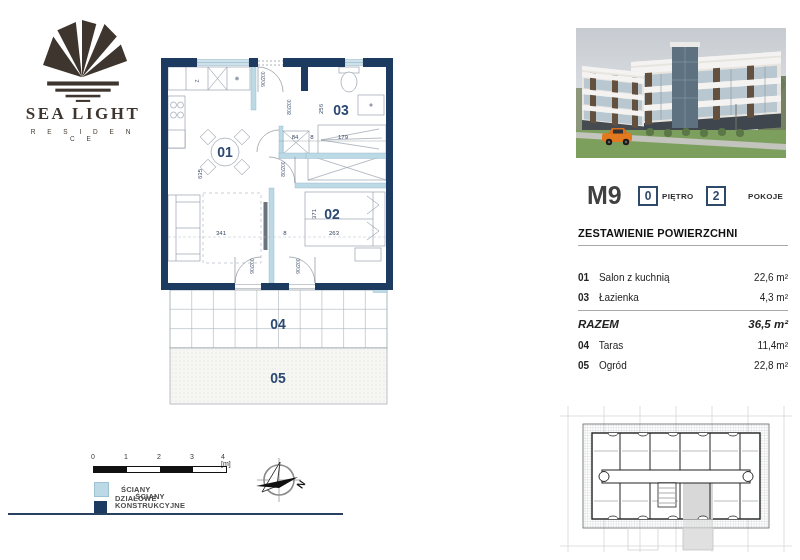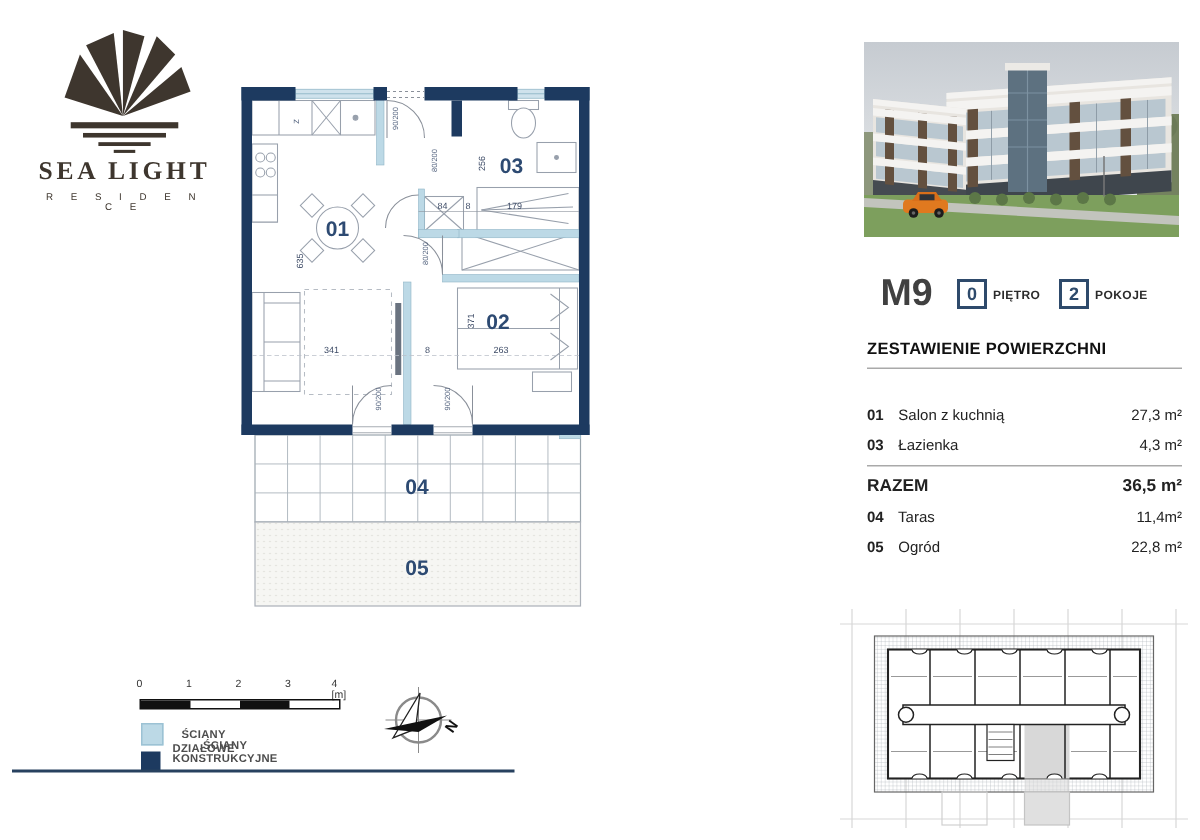--- a/index.html
+++ b/index.html
@@ -314,38 +314,38 @@
         <circle cx="24" cy="14" r="3.2" fill="#1c1c1c"></circle>
       <circle cx="7" cy="14" r="1.2" fill="#666"></circle>
         <circle cx="24" cy="14" r="1.2" fill="#666"></circle>
     </g>
   </svg>
 
   <div class="abs m9" style="left:587px;top:181px;">M9</div>
   <div class="abs numbox" style="left:638px;top:186px;">0</div>
   <div class="abs boxlabel" style="left:662px;top:192px;">PIĘTRO</div>
   <div class="abs numbox" style="left:706px;top:186px;">2</div>
-  <div class="abs boxlabel" style="left:730px;top:192px;">POKOJE</div>
+  <div class="abs boxlabel" style="left:748px;top:192px;">POKOJE</div>
 
   <div class="abs tbl-title" style="left:578px;top:227px;">ZESTAWIENIE POWIERZCHNI</div>
   <div class="abs hr" style="left:578px;top:245px;width:210px;"></div>
 
   <div class="trow" style="top:254px;margin-top:18px;">
     <span class="rownum">01</span>
     <span>Salon z kuchnią</span>
-    <span class="rowval">27,3 m²</span>
+    <span class="rowval">22,6 m²</span>
   </div>
   <div class="trow" style="top:292px;">
     <span class="rownum">03</span>
     <span>Łazienka</span>
     <span class="rowval">4,3 m²</span>
   </div>
 
   <div class="abs hr" style="left:578px;top:310px;width:210px;"></div>
-  <div class="trow razem" style="top:318px;">
+  <div class="trow razem" style="top:318px;font-style:italic;">
     <span>RAZEM</span>
     <span class="rowval">36,5 m²</span>
   </div>
 
   <div class="trow" style="top:340px;">
     <span class="rownum">04</span>
     <span>Taras</span>
     <span class="rowval">11,4m²</span>
   </div>
   <div class="trow" style="top:360px;">

